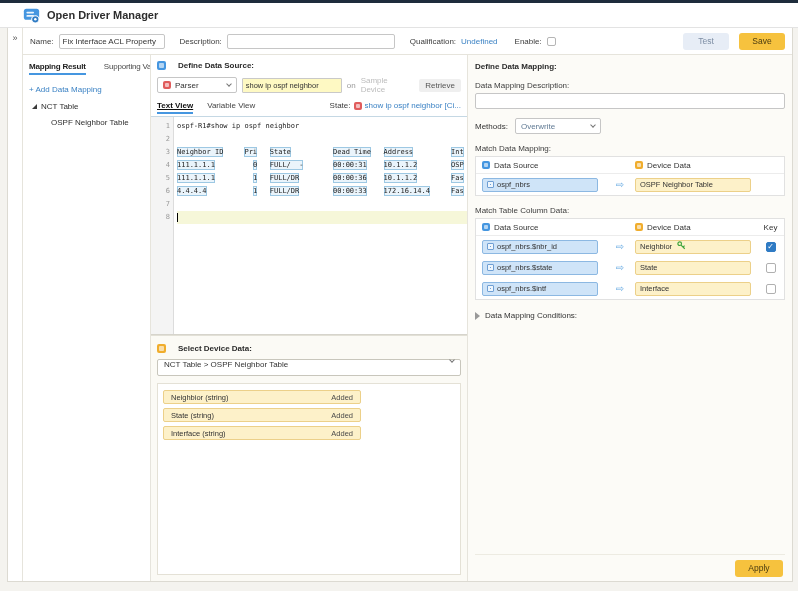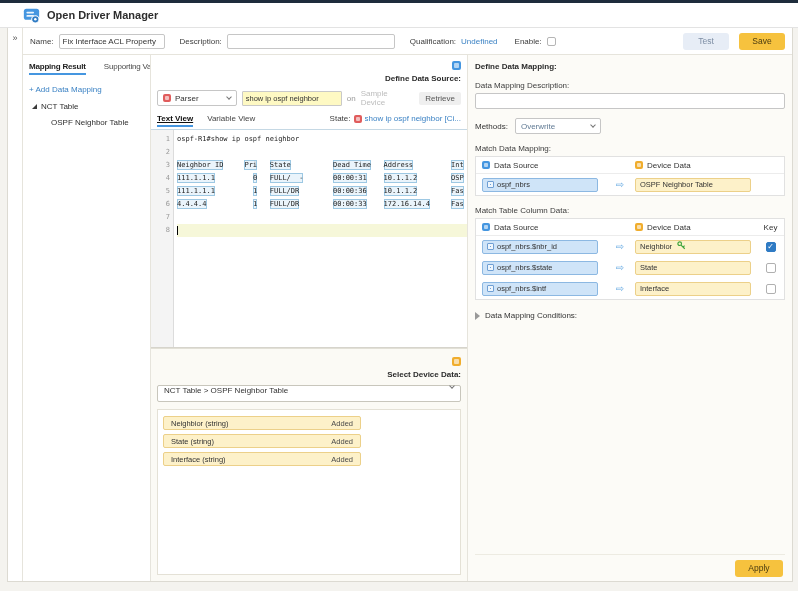--- a/index.html
+++ b/index.html
@@ -42,21 +42,21 @@
   .addlink { margin-top: 10px; color: #3b82c4; }
   .tree { margin-top: 8px; }
   .tnode { display: flex; align-items: center; gap: 4px; padding-left: 3px; color: #2e2e2e; }
   .tri-exp { width: 0; height: 0; border-left: 5px solid transparent; border-bottom: 5px solid #3a3a3a; }
   .tchild { padding-left: 22px; margin-top: 7px; color: #2e2e2e; }
 
   
   .middle { width: 317px; border-right: 1px solid #e6e4dc; flex: none;
     display: flex; flex-direction: column; min-height: 0; }
   .mid-top { padding: 6px 6px 0; flex: none; }
-  .sechead { display: flex; align-items: flex-end; gap: 4px; font-weight: bold; color: #2b2b2b; flex-direction: column; }
+  .sechead { display: flex; align-items: flex-start; gap: 12px; font-weight: bold; color: #2b2b2b; }
   .sq { width: 9px; height: 9px; border-radius: 2px; flex: none; position: relative; }
   .sq::after { content: ""; position: absolute; inset: 2px; background: rgba(255,255,255,.6); border-radius: 1px; }
   .sq.blue { background: #4596e0; }
   .sq.yellow { background: #f0ad2d; }
   .sq.red { background: #e05c5c; }
   .sq.small { width: 8px; height: 8px; }
   .parser-row { display: flex; align-items: center; gap: 5px; margin-top: 6px; }
   .dropdown { height: 16px; border: 1px solid #c6c6c6; border-radius: 2px; background: #fff;
     display: flex; align-items: center; padding: 0 5px; gap: 4px; color: #333; }
   .parser-dd { width: 80px; }

